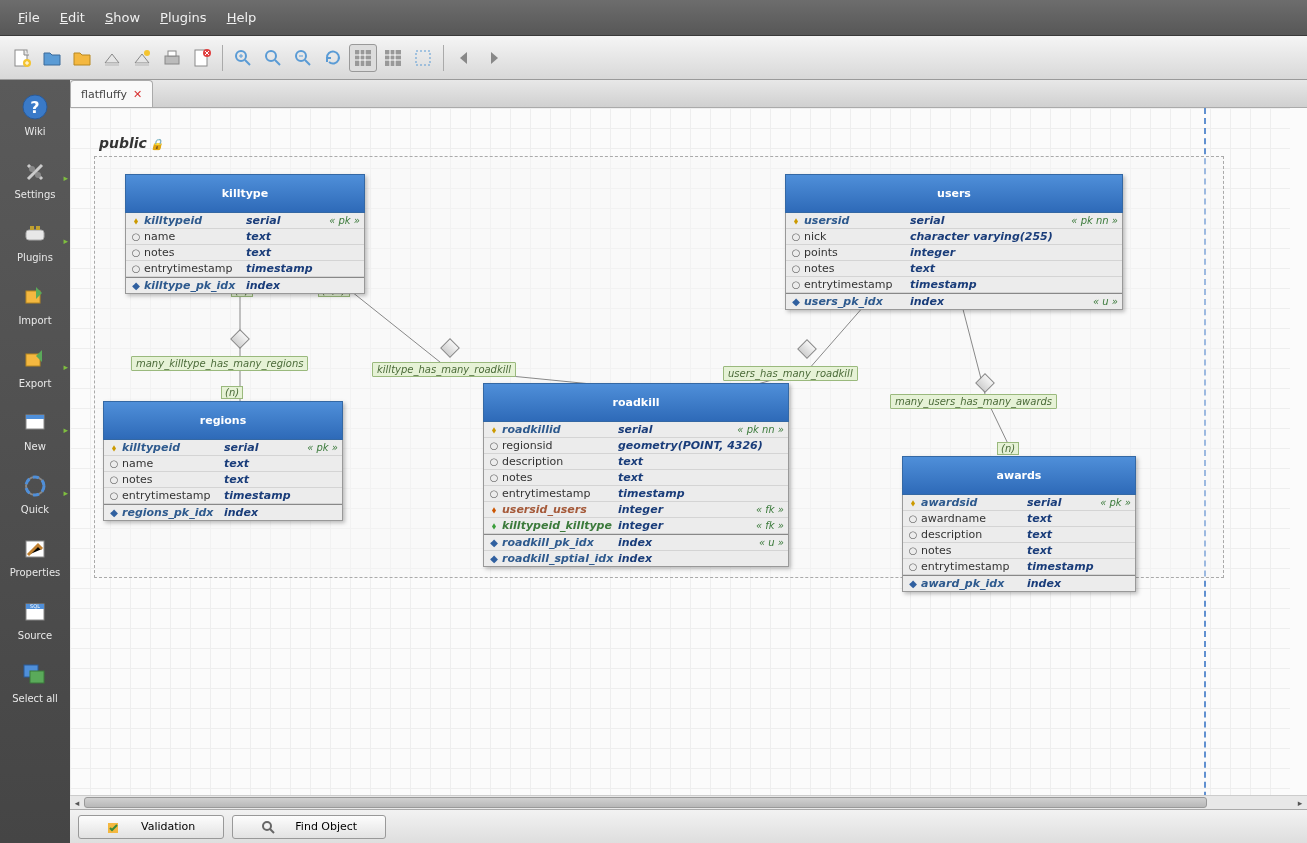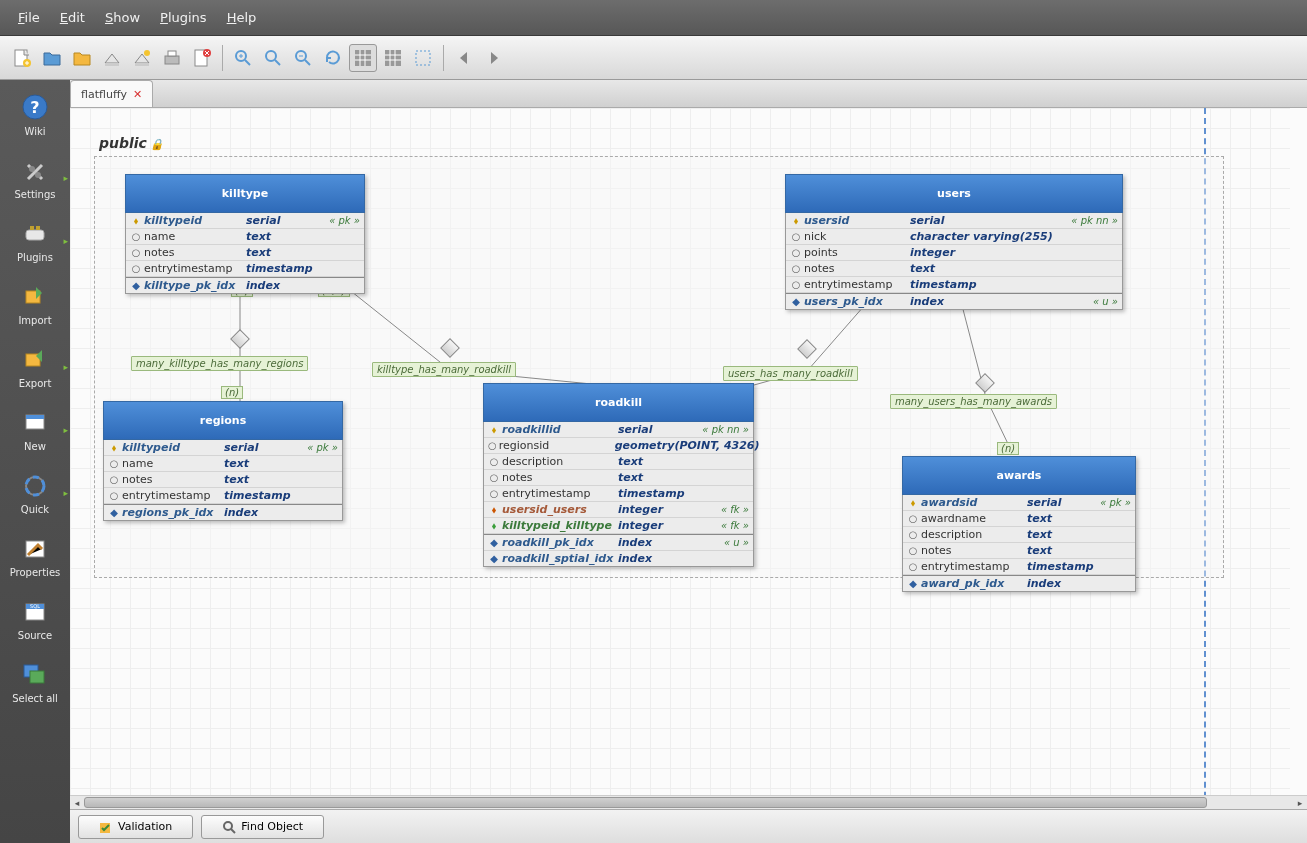--- a/index.html
+++ b/index.html
@@ -42,21 +42,21 @@
 .ic.col{color:#666}
 .ic.idx{color:#3060a0}
 .cn{flex:0 0 auto;padding:0 4px 0 2px;color:#333}
 .cn.k{font-style:italic;font-weight:bold;color:#2e5a8e}
 .ct{flex:0 0 auto;font-style:italic;font-weight:bold;color:#1a3d7a;padding-right:6px}
 .constr{margin-left:auto;color:#3b7a3b;font-style:italic;font-size:10px;padding-left:8px}
 .relbl{position:absolute;background:#e6f2d6;border:1px solid #9ab97d;font-size:10px;font-style:italic;color:#4a6a38;padding:1px 4px;white-space:nowrap;border-radius:1px}
 .clab{position:absolute;background:#e6f2d6;border:1px solid #9ab97d;font-size:10px;font-style:italic;padding:0 3px;color:#4a6a38}
 .diamond{position:absolute;width:14px;height:14px;background:linear-gradient(#f5f5f5,#d0d0d0);border:1px solid #888;transform:rotate(45deg);pointer-events:none}
 .status{height:34px;background:linear-gradient(#f2f2f2,#dedede);border-top:1px solid #aaa;display:flex;align-items:center;padding:0 8px;gap:8px}
-.sbtn{background:linear-gradient(#fdfdfd,#e2e2e2);border:1px solid #999;border-radius:3px;padding:4px 20px;font-size:11px;display:flex;align-items:center;gap:5px;cursor:pointer}
+.sbtn{background:linear-gradient(#fdfdfd,#e2e2e2);border:1px solid #999;border-radius:3px;padding:4px 28px;font-size:11px;display:flex;align-items:center;gap:20px;cursor:pointer}
 .hsb{height:14px;background:#e8e8e8;border-top:1px solid #ccc;position:relative}
 .hsb .thumb{position:absolute;left:14px;right:100px;top:1px;bottom:1px;background:linear-gradient(#d0d0d0,#b8b8b8);border:1px solid #999;border-radius:3px}
 .hsb .arr{position:absolute;top:0;width:14px;height:14px;display:flex;align-items:center;justify-content:center;font-size:9px;color:#555}
 </style>
 </head>
 <body>
 
 <div class="menubar">
   <div class="m"><u>F</u><span>ile</span></div>
   <div class="m"><u>E</u>dit</div>
@@ -387,21 +387,21 @@
                 <span class="ct">timestamp</span>
               </div>
             <div class="row sep">
                 <span class="ic idx">◆</span>
                 <span class="cn k" style="min-width:104px">regions_pk_idx</span>
                 <span class="ct">index</span>
               </div>
           </div>
         </div>
 
-        <div class="card" style="left:413px;top:275px;width:271px">
+        <div class="card" style="left:413px;top:275px;width:306px">
           <div class="chead">roadkill</div>
           <div class="cbody">
             <div class="row">
                 <span class="ic pk">⬧</span>
                 <span class="cn k" style="min-width:118px">roadkillid</span>
                 <span class="ct">serial</span>
                 <span class="constr">« pk nn »</span>
               </div>
             <div class="row">
                 <span class="ic col">○</span>

